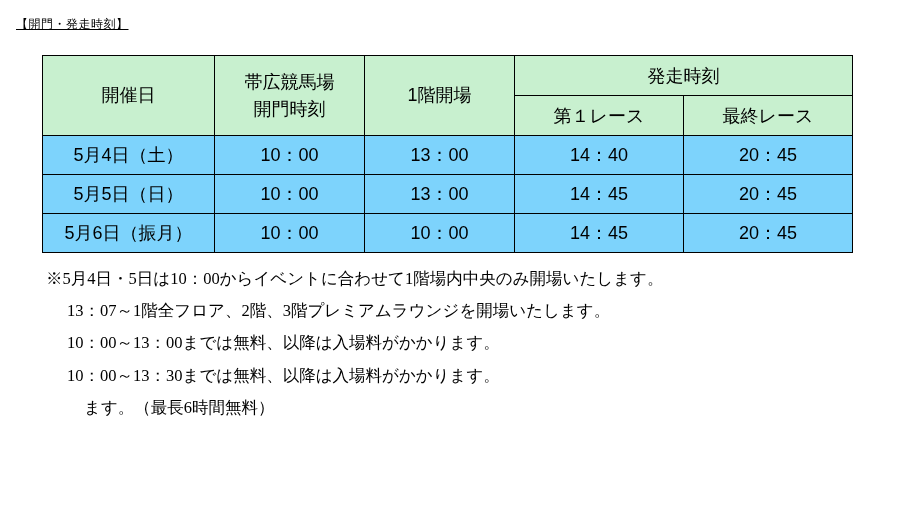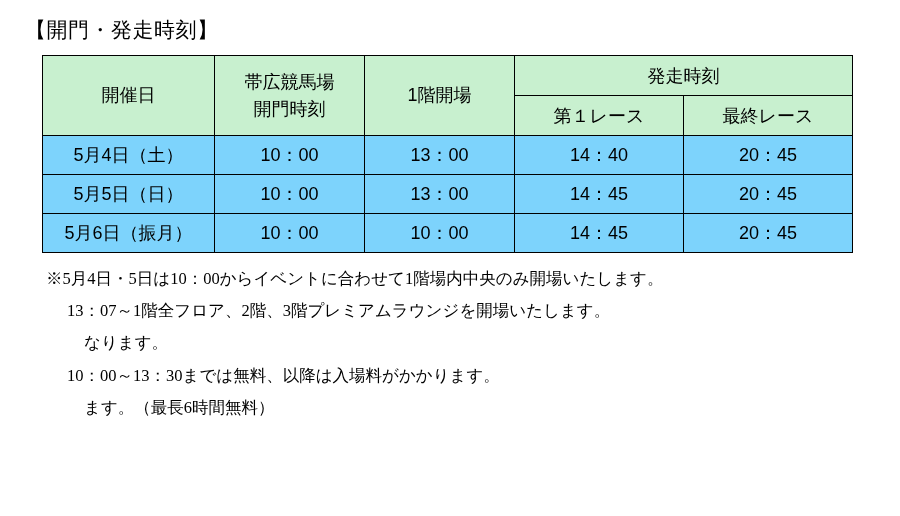--- a/index.html
+++ b/index.html
@@ -16,25 +16,26 @@
     overflow: hidden;
   }
   .page {
     position: absolute;
     left: 0; top: 0;
     width: 900px;
     height: 516px;
   }
   .heading {
     position: absolute;
-    left: 25px;
+    left: 16px;
     top: 16px;
-    font-size: 21px;
+    font-size: 12px;
     letter-spacing: 0.5px;
     white-space: nowrap;
+    text-decoration: underline;
   }
   table.schedule {
     position: absolute;
     left: 42px;
     top: 55px;
     width: 810px;
     border-collapse: collapse;
     table-layout: fixed;
   }
   table.schedule th,
@@ -136,18 +137,18 @@
         <td>10：00</td>
         <td>14：45</td>
         <td>20：45</td>
       </tr>
     </tbody>
   </table>
 
   <div class="notes">
     <div class="note-line">※5月4日・5日は10：00からイベントに合わせて1階場内中央のみ開場いたします。</div>
     <div class="note-line indent-1">13：07～1階全フロア、2階、3階プレミアムラウンジを開場いたします。</div>
-    <div class="note-line indent-2">なります。</div>
+    <div class="note-line indent-1">10：00～13：00までは無料、以降は入場料がかかります。</div>
     <div class="note-line indent-1">10：00～13：30までは無料、以降は入場料がかかります。</div>
     <div class="note-line indent-2">ます。（最長6時間無料）</div>
   </div>
 
 </div>
 
 </body></html>

